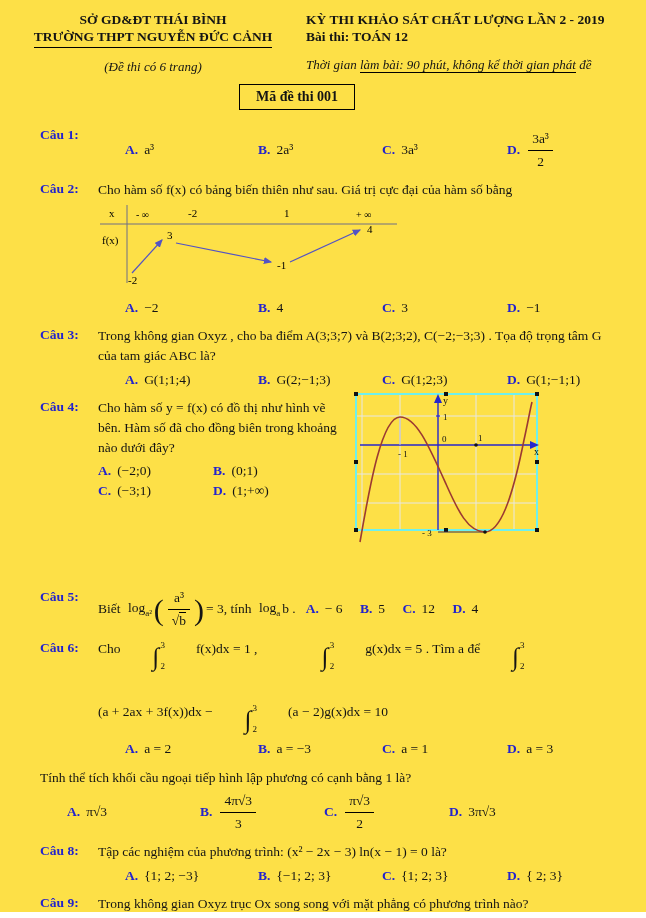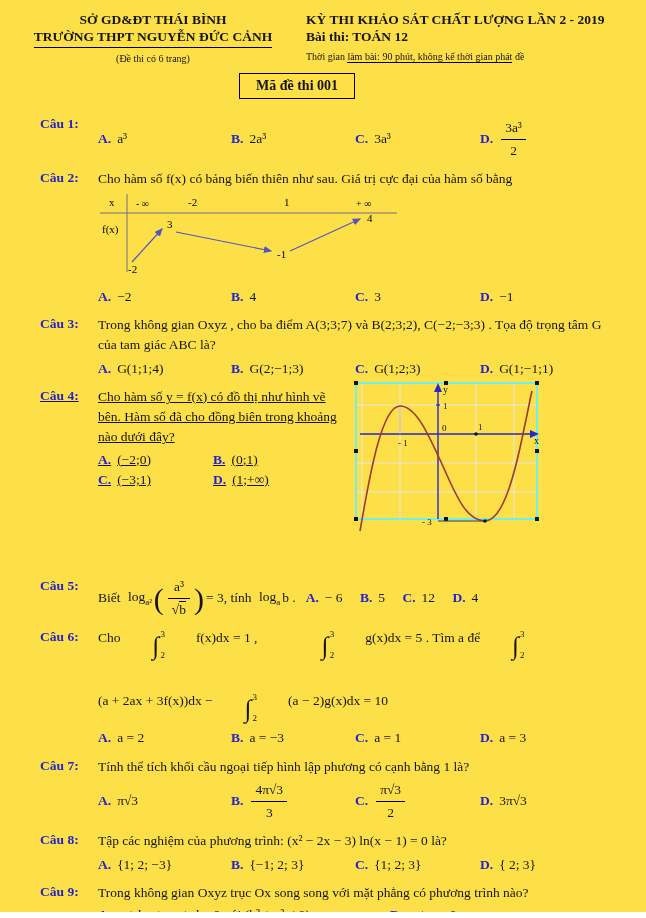--- a/index.html
+++ b/index.html
@@ -6,30 +6,30 @@
   .page{
     width:646px;height:912px;background:#fde047;position:relative;overflow:hidden;
     font-family:"Liberation Serif","DejaVu Serif",serif;color:#141414;
   }
   
   .hdr{display:flex;padding-top:12px;}
   .hdr-left{width:306px;text-align:center;}
   .hdr-right{flex:1;text-align:left;padding-right:6px;}
   .hdr-b{font-weight:bold;font-size:13.5px;line-height:1.25;}
   .school-underline{display:inline-block;border-bottom:1.2px solid #000;padding-bottom:1px;}
-  .note-it{font-size:10px;margin-top:5px;}
+  .note-it{font-style:italic;font-size:13px;margin-top:11px;}
   .u-mid{border-bottom:1px solid #000;}
   .code-row{display:flex;justify-content:center;padding-right:52px;margin-top:9px;}
   .code-box{border:1.6px solid #000;padding:4px 16px;font-weight:bold;font-size:14px;}
   
   .qwrap{padding:8px 26px 0 40px;}
   .q{display:flex;margin-top:8px;}
   .q-label{width:58px;flex:none;font-weight:bold;color:#2323cd;font-size:13.5px;padding-top:1px;}
   .q-content{flex:1;font-size:13.5px;line-height:1.5;}
-  .opts4{display:grid;grid-template-columns:133px 124px 125px 1fr;margin-top:3px;align-items:center;}
+  .opts4{display:grid;grid-template-columns:133px 124px 125px 1fr;margin-top:3px;align-items:center;margin-left:27px;}
   .opts2{display:grid;grid-template-columns:115px 1fr;margin-top:2px;}
   .opts2w{display:grid;grid-template-columns:292px 1fr;margin-top:2px;}
   .opt{white-space:nowrap;}
   .ol{font-weight:bold;color:#2323cd;margin-right:6px;}
   
   .frac{display:inline-flex;flex-direction:column;text-align:center;vertical-align:middle;margin:0 2px;}
   .frac .num{display:block;padding:0 4px 1px 4px;}
   .frac .den{display:block;border-top:1px solid #000;padding:1px 4px 0 4px;}
   .intg{display:inline-flex;align-items:center;vertical-align:middle;margin:0 2px 0 3px;}
   .int-sign{font-size:25px;line-height:1;}
@@ -37,21 +37,21 @@
   .bigp{font-size:30px;font-weight:400;line-height:0.9;vertical-align:middle;}
   .sqrt-rad{border-top:1px solid #000;}
   sub{font-size:9px;}
   .inline-opts{margin-left:8px;}
   .inline-opts .opt{margin-right:14px;}
   .q5line{display:inline-flex;align-items:center;flex-wrap:wrap;gap:2px;}
   .q6line{display:inline-flex;flex-wrap:wrap;gap:29px;}
   .q4cols{display:flex;}
   .q4-left{width:242px;}
   .q4-fig{margin-left:14px;margin-top:-6px;}
-  .q4block{min-height:182px;text-decoration:underline;}
+  .q4block{min-height:182px;}
   svg text{font-family:"Liberation Serif","DejaVu Serif",serif;}
 </style>
 </head>
 <body>
 
 <div class="page">
 
   <div class="hdr">
     <div class="hdr-left">
       <div class="hdr-b">SỞ GD&amp;ĐT THÁI BÌNH</div>
@@ -264,21 +264,20 @@
         <div class="opts4">
           <span class="opt"><span class="ol">A.</span><span>a = 2</span></span>
           <span class="opt"><span class="ol">B.</span><span>a = −3</span></span>
           <span class="opt"><span class="ol">C.</span><span>a = 1</span></span>
           <span class="opt"><span class="ol">D.</span><span>a = 3</span></span>
         </div>
       </div>
     </div>
 
     <div class="q">
-      <div class="q-label">Câu 7:</div>
       <div class="q-content">
         <div>Tính thể tích khối cầu ngoại tiếp hình lập phương có cạnh bằng 1 là?</div>
         <div class="opts4">
           <span class="opt"><span class="ol">A.</span><span>π√3</span></span>
           <span class="opt"><span class="ol">B.</span><span class="frac">
                 <span class="num">4π√3</span>
                 <span class="den">3</span>
               </span></span>
           <span class="opt"><span class="ol">C.</span><span class="frac">
                 <span class="num">π√3</span>

